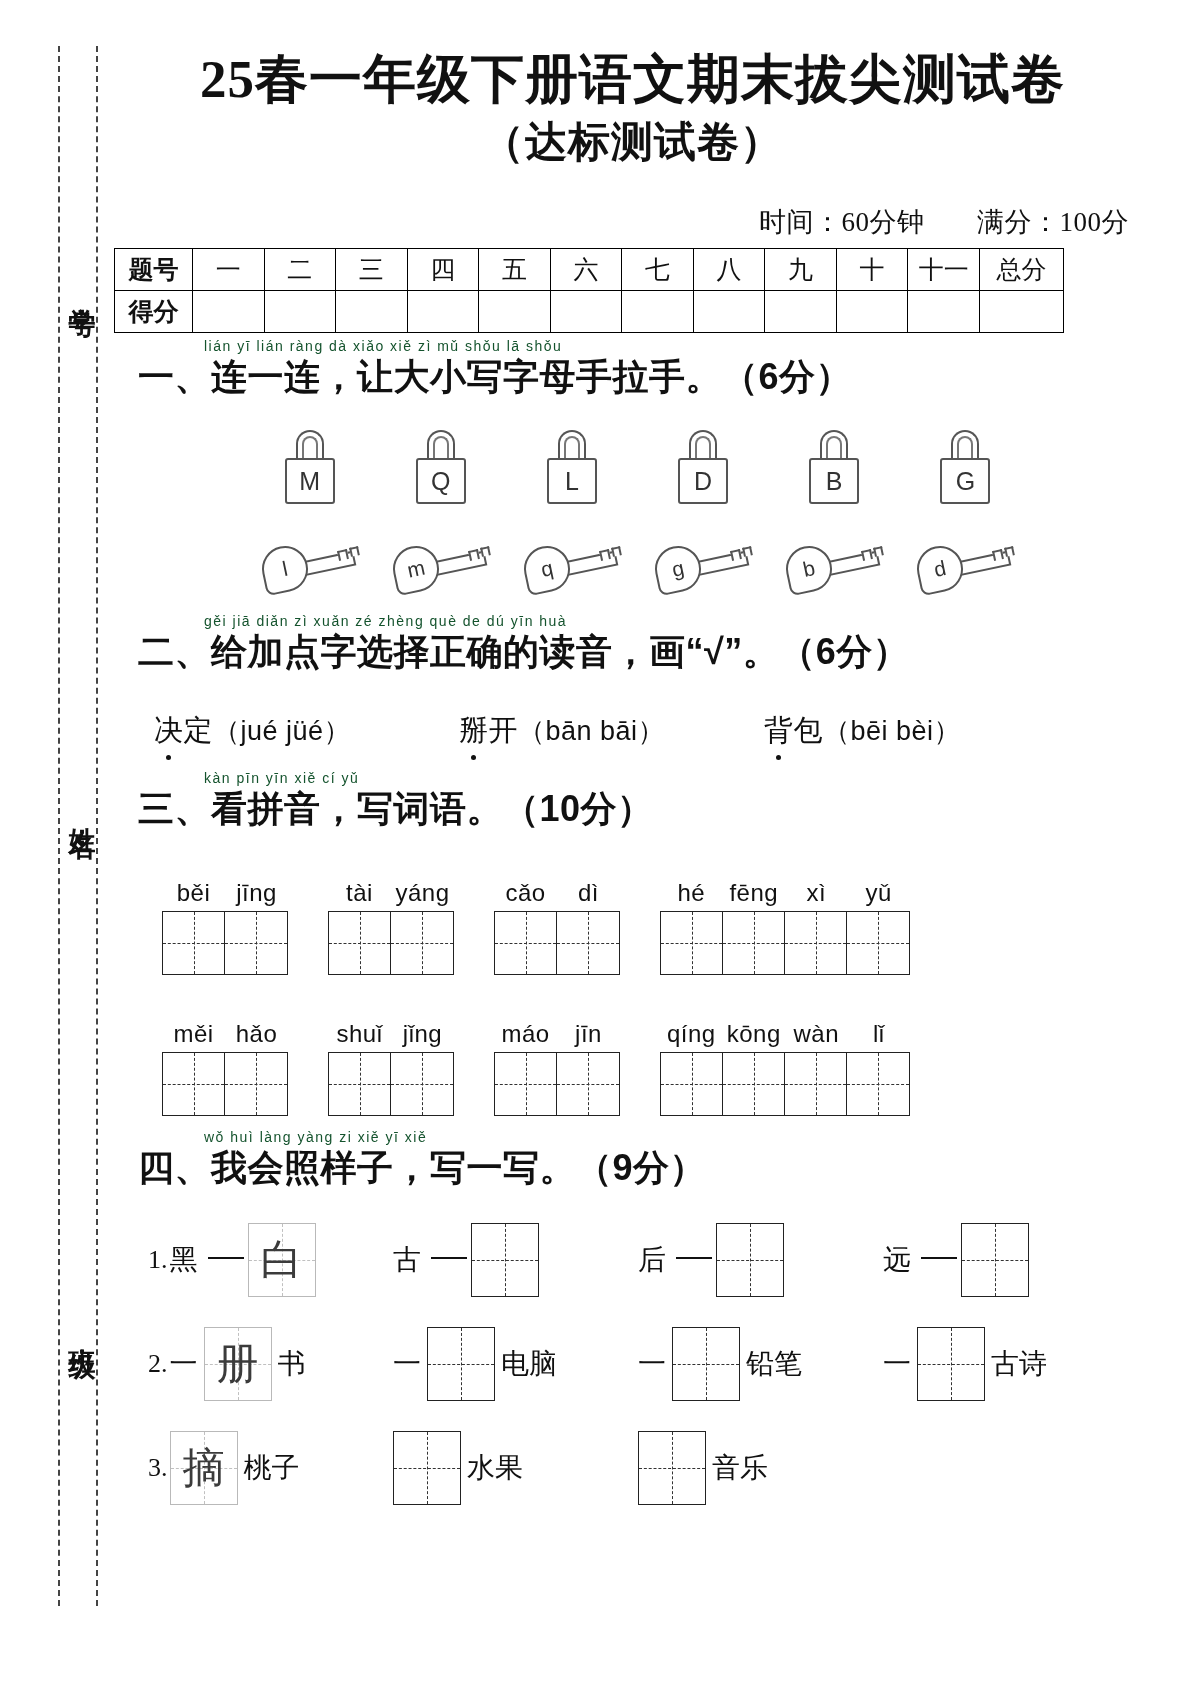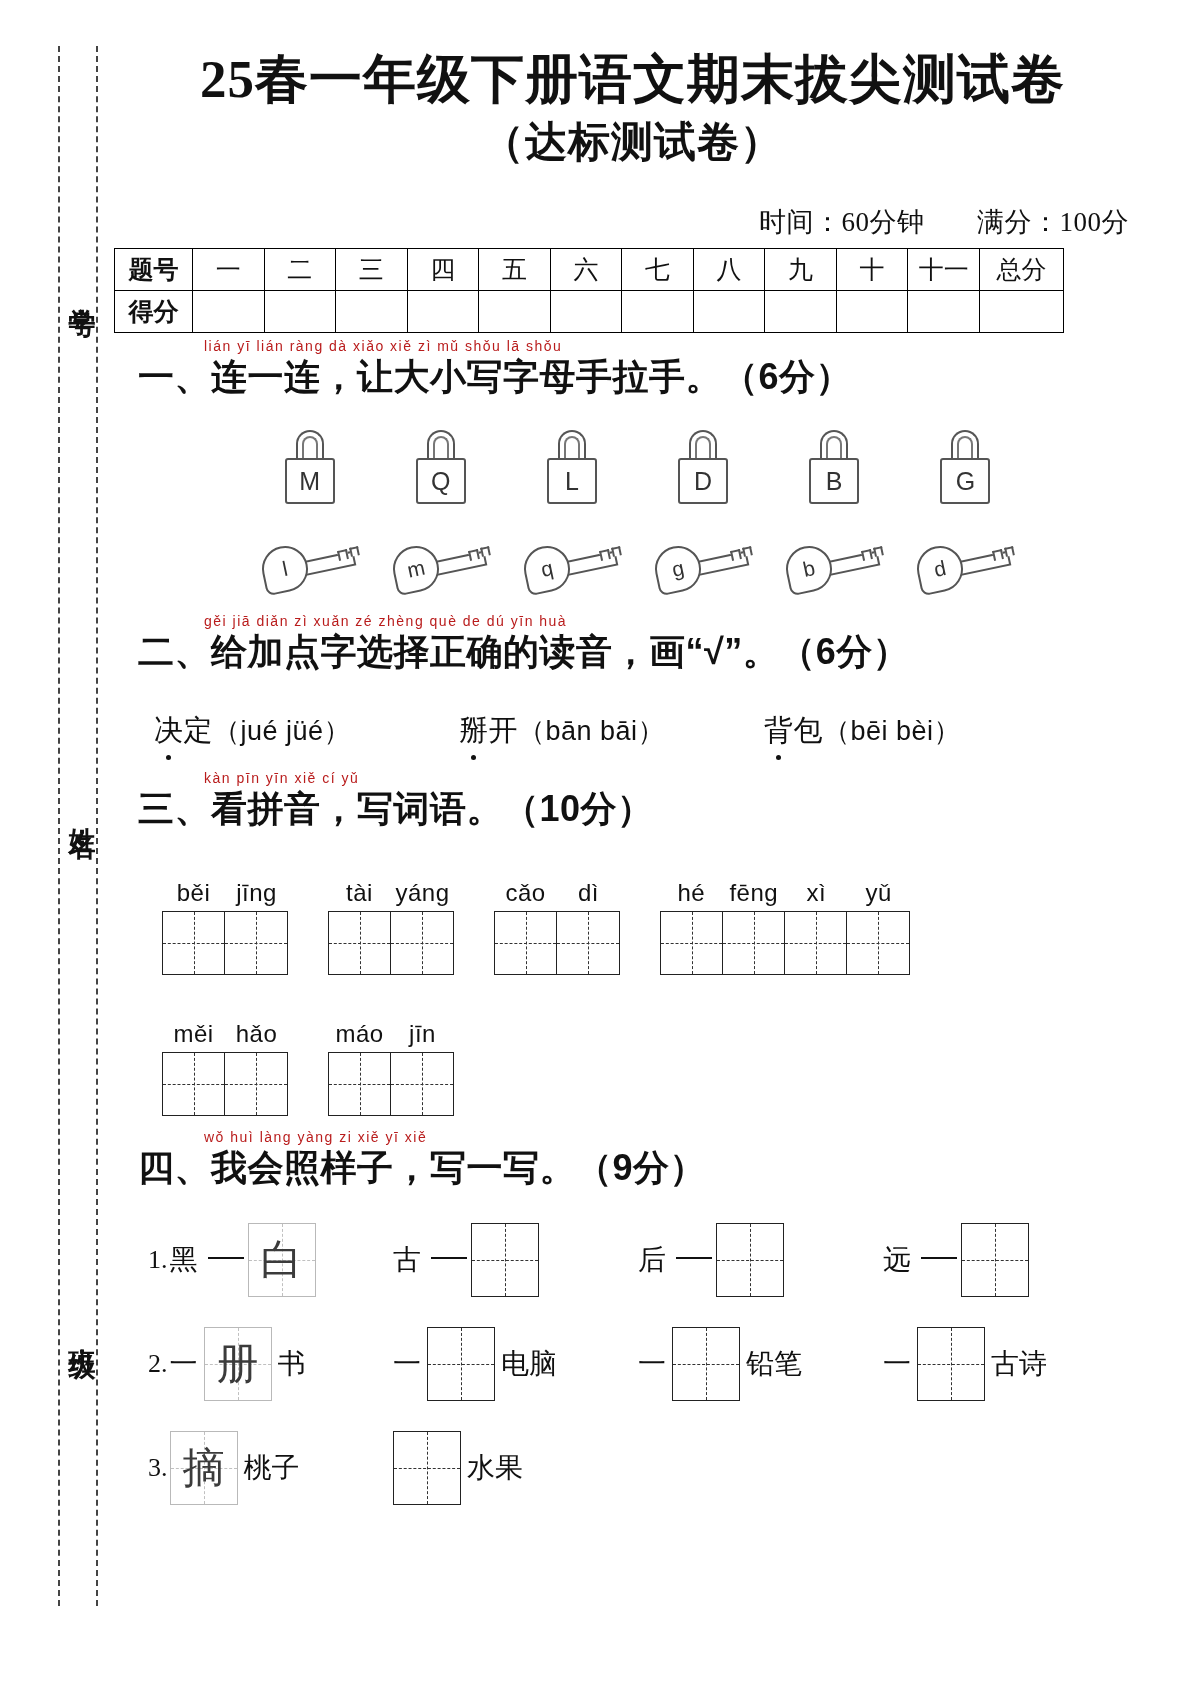--- a/index.html
+++ b/index.html
@@ -92,21 +92,21 @@
   table.score-table td.head-col { width: 78px; font-weight: bold; }
   table.score-table td.total-col { width: 84px; }
 
   
   .section { margin-top: 20px; position: relative; }
   .sec-head { position: relative; padding-left: 24px; }
   .sec-pinyin {
     position: absolute;
     left: 90px; top: -15px;
     font-size: 14px;
-    color: #b91c1c;
+    color: #14532d;
     letter-spacing: 1.5px;
     font-family: "Liberation Sans", "DejaVu Sans", sans-serif;
     white-space: nowrap;
   }
   .sec-title {
     font-size: 36px;
     font-weight: bold;
     font-family: "Liberation Sans", "DejaVu Sans", sans-serif;
     letter-spacing: 0.5px;
     white-space: nowrap;
@@ -496,24 +496,48 @@
               <span style="width: 62px;">měi</span>
               <span style="width: 62px;">hǎo</span>
             </div>
             <div class="tzg-cells">
               <div class="tzg-cell"></div>
               <div class="tzg-cell"></div>
             </div>
           </div>
           <div class="tzg-group">
             <div class="tzg-py">
+              <span style="width: 62px;">shuǐ</span>
+              <span style="width: 62px;">jǐng</span>
+            </div>
+            <div class="tzg-cells">
+              <div class="tzg-cell"></div>
+              <div class="tzg-cell"></div>
+            </div>
+          </div>
+          <div class="tzg-group">
+            <div class="tzg-py">
               <span style="width: 62px;">máo</span>
               <span style="width: 62px;">jīn</span>
             </div>
             <div class="tzg-cells">
+              <div class="tzg-cell"></div>
+              <div class="tzg-cell"></div>
+            </div>
+          </div>
+          <div class="tzg-group">
+            <div class="tzg-py">
+              <span style="width: 62px;">qíng</span>
+              <span style="width: 62px;">kōng</span>
+              <span style="width: 62px;">wàn</span>
+              <span style="width: 62px;">lǐ</span>
+            </div>
+            <div class="tzg-cells">
+              <div class="tzg-cell"></div>
+              <div class="tzg-cell"></div>
               <div class="tzg-cell"></div>
               <div class="tzg-cell"></div>
             </div>
           </div>
         </div>
       </div>
   </div>
 
   <div class="section" style="margin-top:28px;">
     <div class="sec-head">
@@ -576,17 +600,21 @@
             <span class="q4-num">3.</span>
             <span class="mzg example">
               <span class="ch">摘</span>
             </span>
             <span class="q4-after">桃子</span>
           </div>
           <div class="q4-item">
             <span class="mzg"></span>
             <span class="q4-after">水果</span>
           </div>
+          <div class="q4-item">
+            <span class="mzg"></span>
+            <span class="q4-after">音乐</span>
+          </div>
         </div>
       </div>
   </div>
 
 </div>
 
 </body></html>

